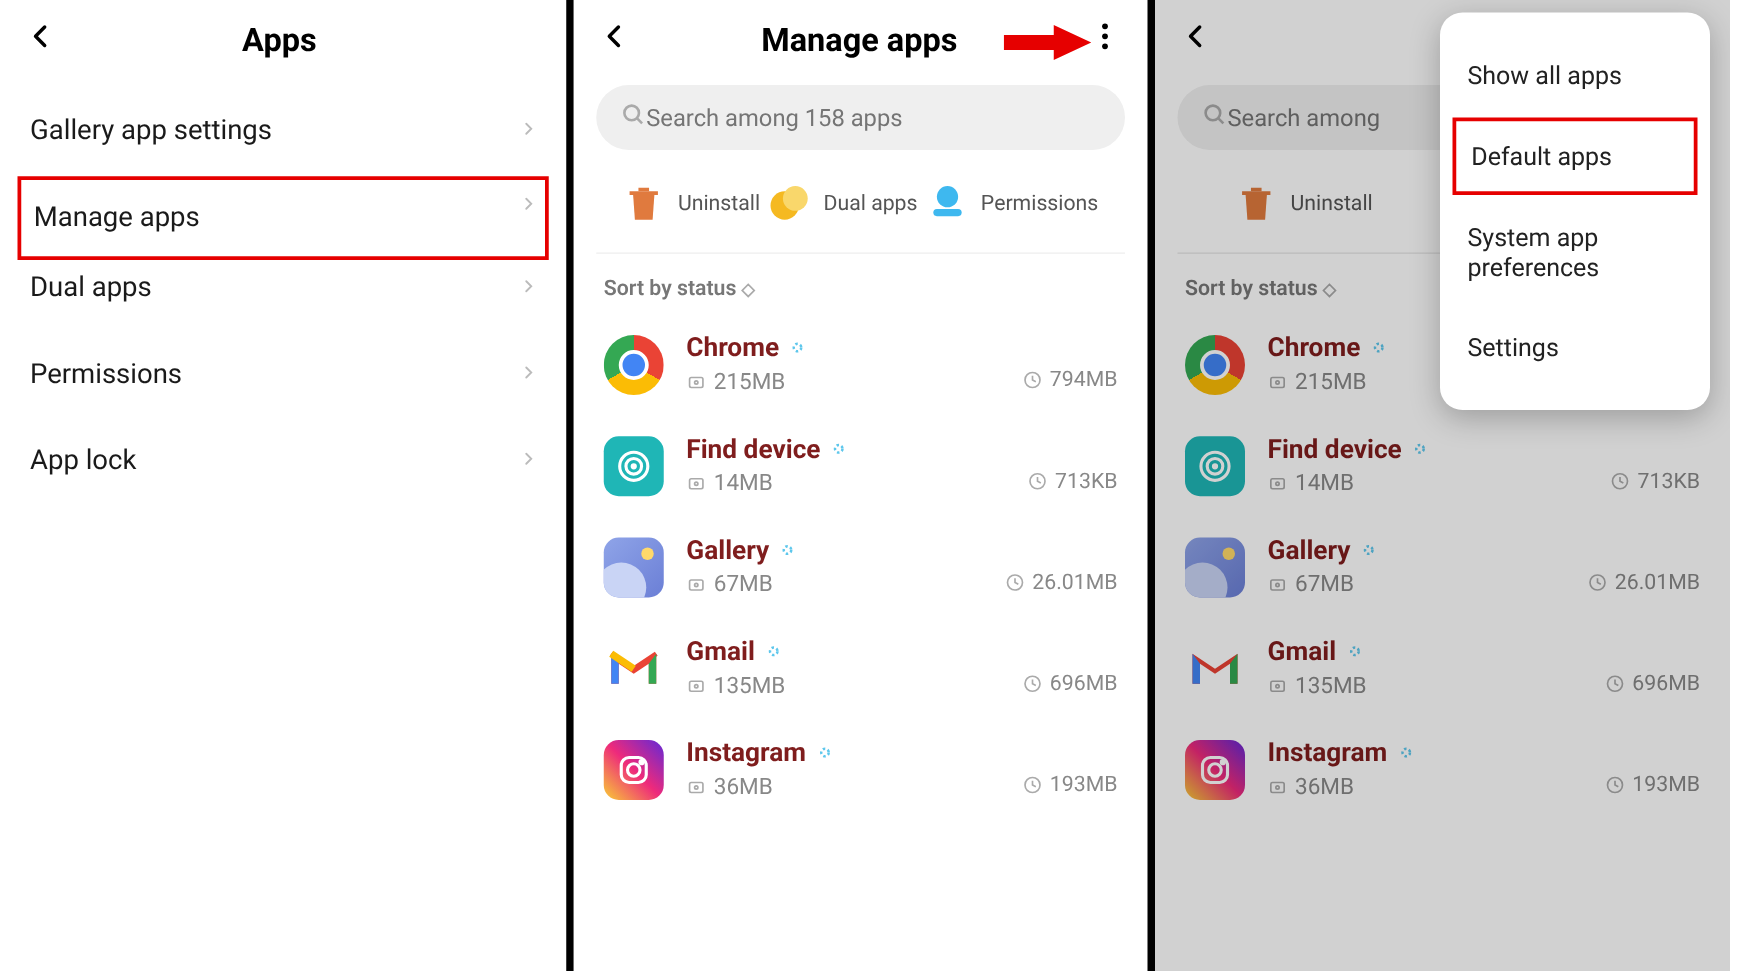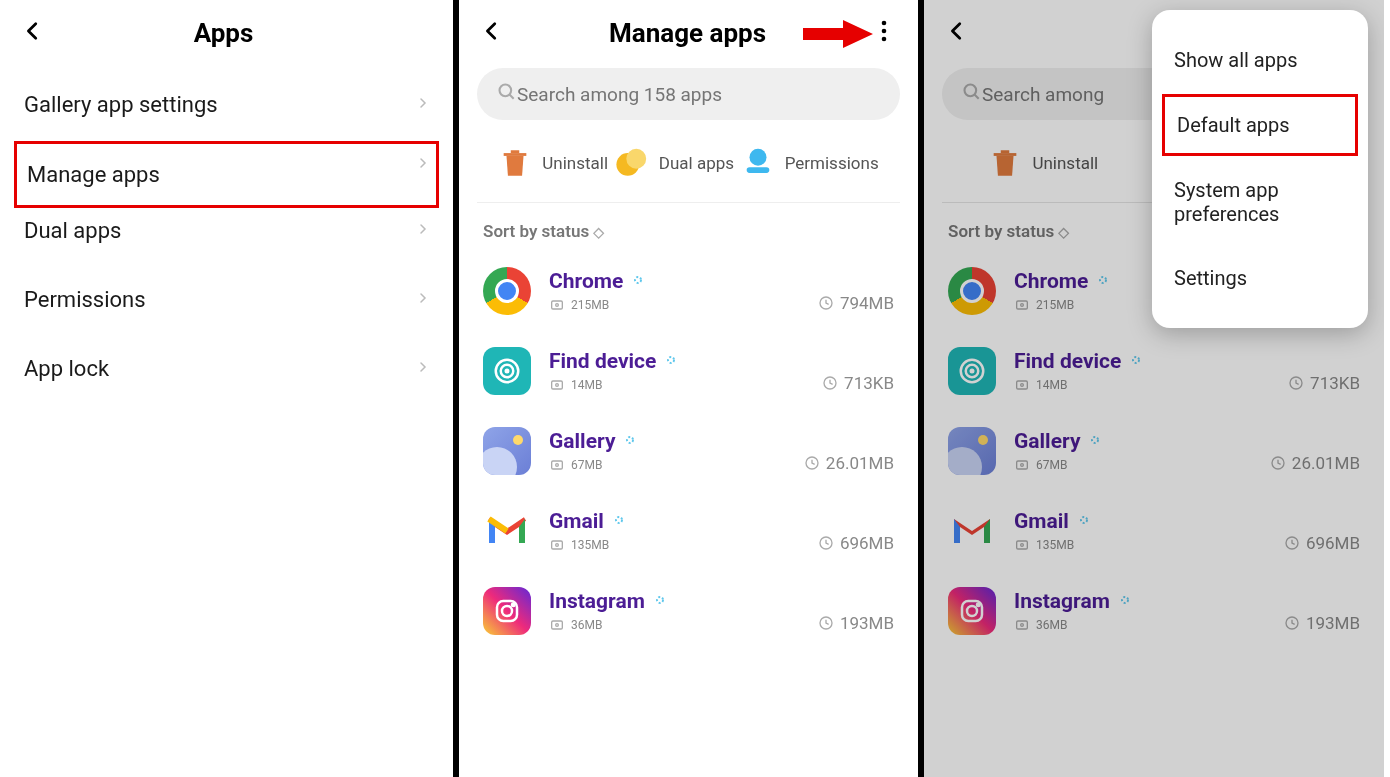--- a/index.html
+++ b/index.html
@@ -4,21 +4,21 @@
   <style>
     * { margin: 0; padding: 0; box-sizing: border-box; font-family: -apple-system, BlinkMacSystemFont, "Segoe UI", Roboto, sans-serif; }
     body { background: #fff; width: 1390px; height: 777px; display: flex; overflow: hidden; }
     .panel { height: 100%; position: relative; overflow: hidden; background: #fff; }
     .panel-1 { width: 459px; border-right: 6px solid #000; }
     .panel-2 { width: 465px; border-right: 6px solid #000; }
     .panel-3 { width: 460px; position: relative; }
     .overlay { position: absolute; inset: 0; background: rgba(0,0,0,0.18); pointer-events: none; z-index: 5; }
 
     
-    .hdr { display: flex; align-items: center; padding: 18px 22px 12px 22px; }
+    .hdr { display: flex; padding: 18px 22px 12px 22px; }
     .back-icon svg { width: 22px; height: 22px; }
     .hdr-title { flex: 1; text-align: center; font-size: 26px; font-weight: 700; color: #000; }
     .more-icon { width: 24px; text-align: center; }
     .more-icon svg { width: 6px; height: 22px; }
     .back-spacer, .more-spacer { width: 28px; }
 
     
     .settings-list { padding: 10px 0; }
     .set-row { display: flex; align-items: center; justify-content: space-between; padding: 22px 24px; }
     .set-row span.label { font-size: 22px; color: #1a1a1a; }
@@ -43,23 +43,23 @@
     
     .sort-line { padding: 18px 24px 10px 24px; font-size: 17px; color: #777; font-weight: 600; }
     .sort-arr { margin-left: 4px; font-size: 14px; color:#aaa; }
 
     
     .app-list { padding: 0 18px; }
     .app-row { display: flex; align-items: center; gap: 18px; padding: 16px 6px; }
     .app-icon { width: 48px; height: 48px; border-radius: 12px; flex-shrink:0; display:flex; align-items:center; justify-content:center; }
     .app-mid { flex: 1; }
     .app-name-line { display:flex; align-items:center; gap:8px; }
-    .app-name { font-size: 21px; font-weight: 700; color: #4c1d95; }
+    .app-name { font-size: 21px; font-weight: 700; color: #7f1d1d; }
     .dot-ico svg { width:14px; height:14px; }
-    .app-meta { display: flex; align-items: center; gap: 6px; color:#888; font-size: 12px; margin-top: 4px; }
+    .app-meta { display: flex; align-items: center; gap: 6px; color:#888; font-size: 18px; margin-top: 4px; }
     .app-meta svg { width:16px; height:16px; }
     .app-right { display:flex; align-items:center; gap:6px; color:#888; font-size:17px; align-self: flex-end; margin-bottom: 2px; }
     .app-right svg { width:16px; height:16px; }
 
     
     .dropdown { position: absolute; top: 10px; right: 16px; width: 216px; background: #fff; border-radius: 18px; box-shadow: 0 6px 24px rgba(0,0,0,0.25); padding: 18px 0; z-index: 10; }
     .dropdown .menu-item { padding: 20px 22px; font-size: 20px; color: #222; }
     .dropdown .menu-hl { border: 3px solid #e60000; margin: 2px 10px; padding: 16px 12px; }
 
     

